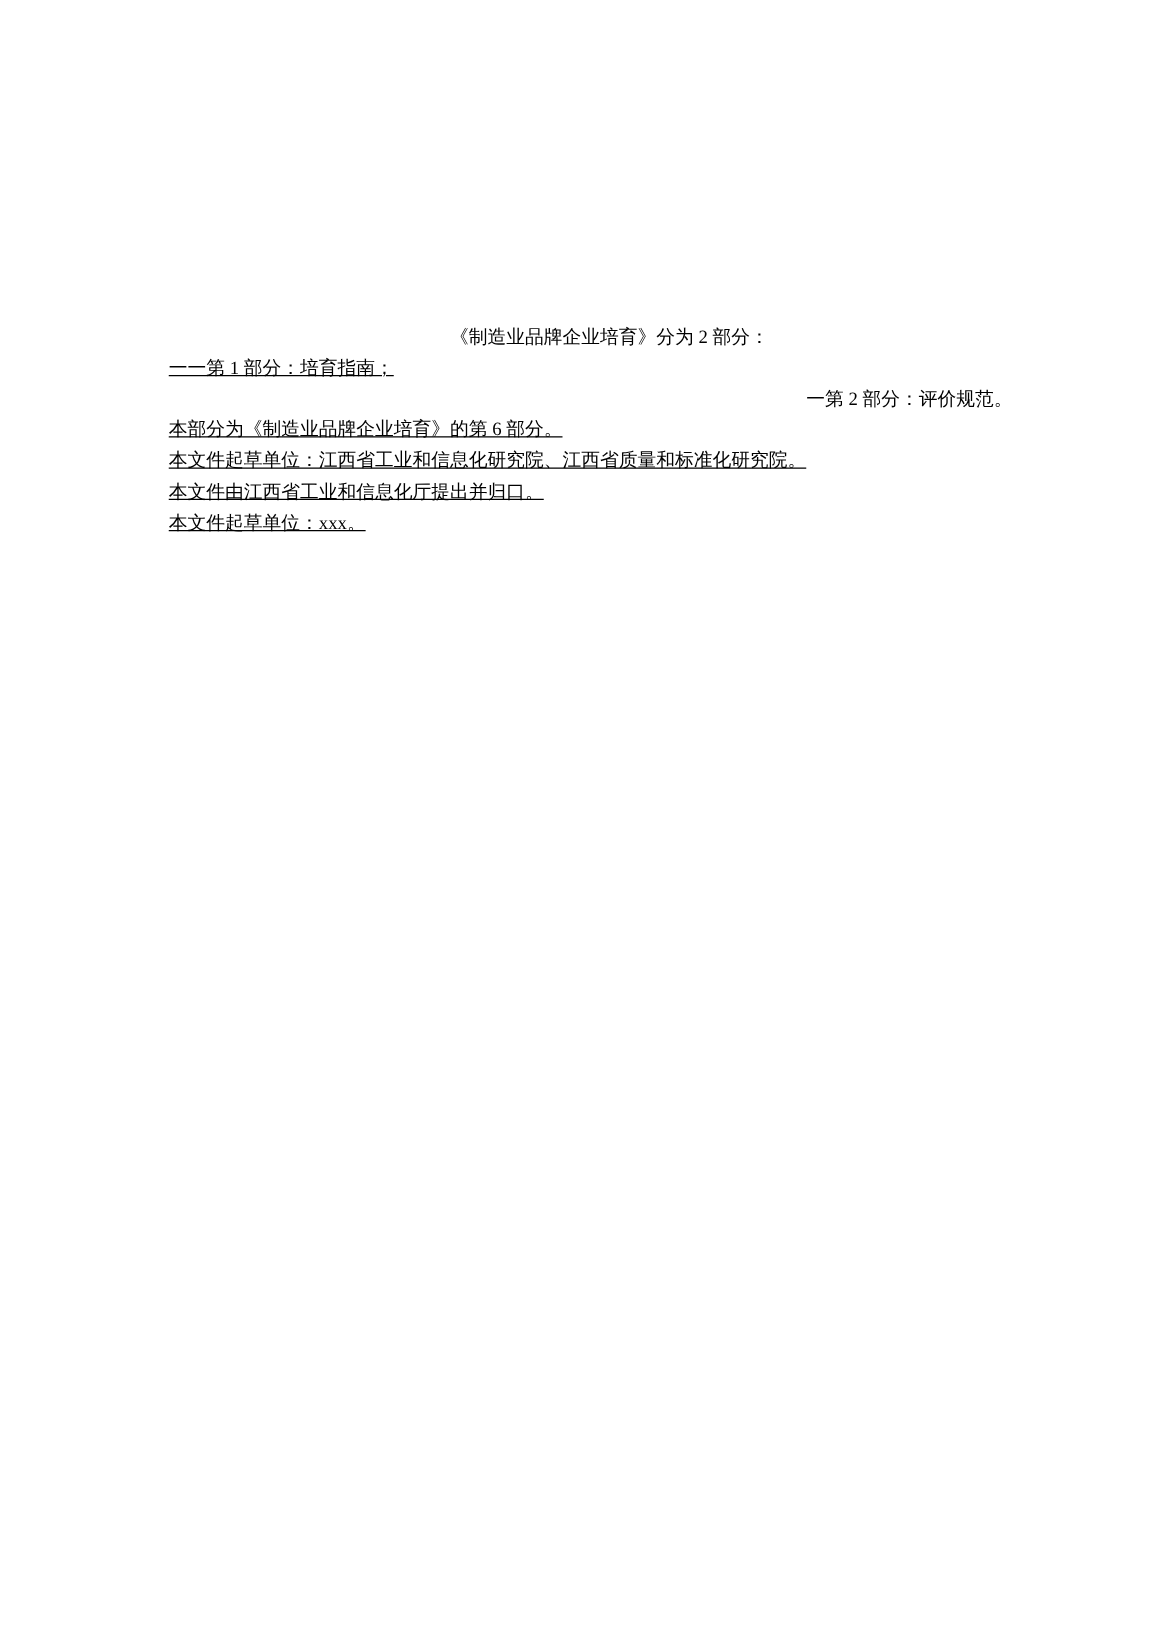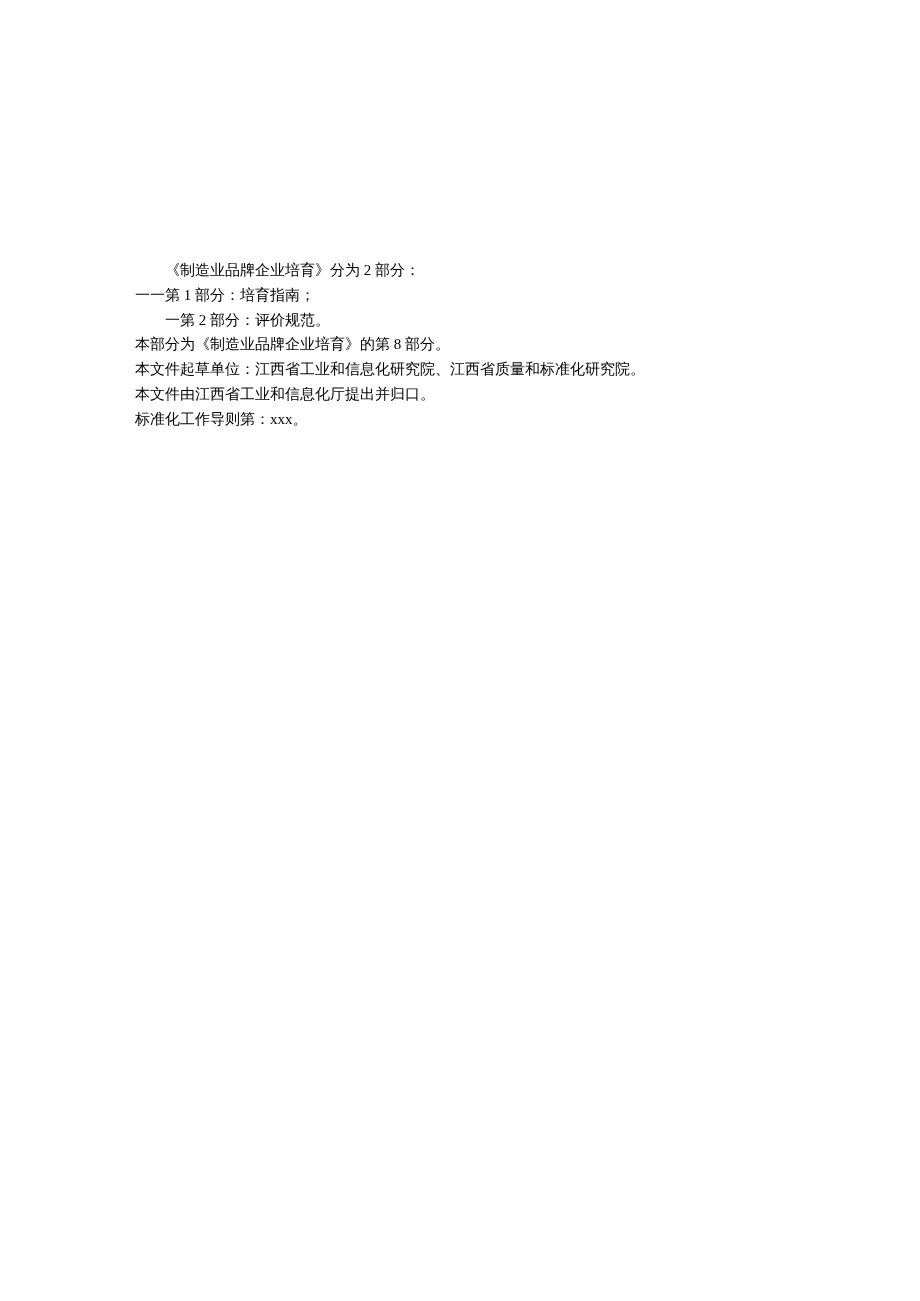--- a/index.html
+++ b/index.html
@@ -14,32 +14,35 @@
     line-height: 1.65;
   }
   .page {
     padding: 258px 110px 0 135px;
   }
   .para {
     margin: 0;
   }
   .indent-1 {
     text-indent: 2em;
+    text-align: center;
   }
   .indent-half {
     text-indent: 0em;
+    text-decoration: underline;
   }
   .indent-item {
     text-indent: 2em;
+    text-align: right;
   }
 </style>
 </head>
 <body>
 
 <div class="page">
   <p class="para indent-1">《制造业品牌企业培育》分为 2 部分：</p>
   <p class="para indent-half">一一第 1 部分：培育指南；</p>
   <p class="para indent-item">一第 2 部分：评价规范。</p>
-  <p class="para indent-half">本部分为《制造业品牌企业培育》的第 8 部分。</p>
+  <p class="para indent-half">本部分为《制造业品牌企业培育》的第 6 部分。</p>
   <p class="para indent-half">本文件起草单位：江西省工业和信息化研究院、江西省质量和标准化研究院。</p>
   <p class="para indent-half">本文件由江西省工业和信息化厅提出并归口。</p>
-  <p class="para indent-half">标准化工作导则第：xxx。</p>
+  <p class="para indent-half">本文件起草单位：xxx。</p>
 </div>
 
 </body></html>

